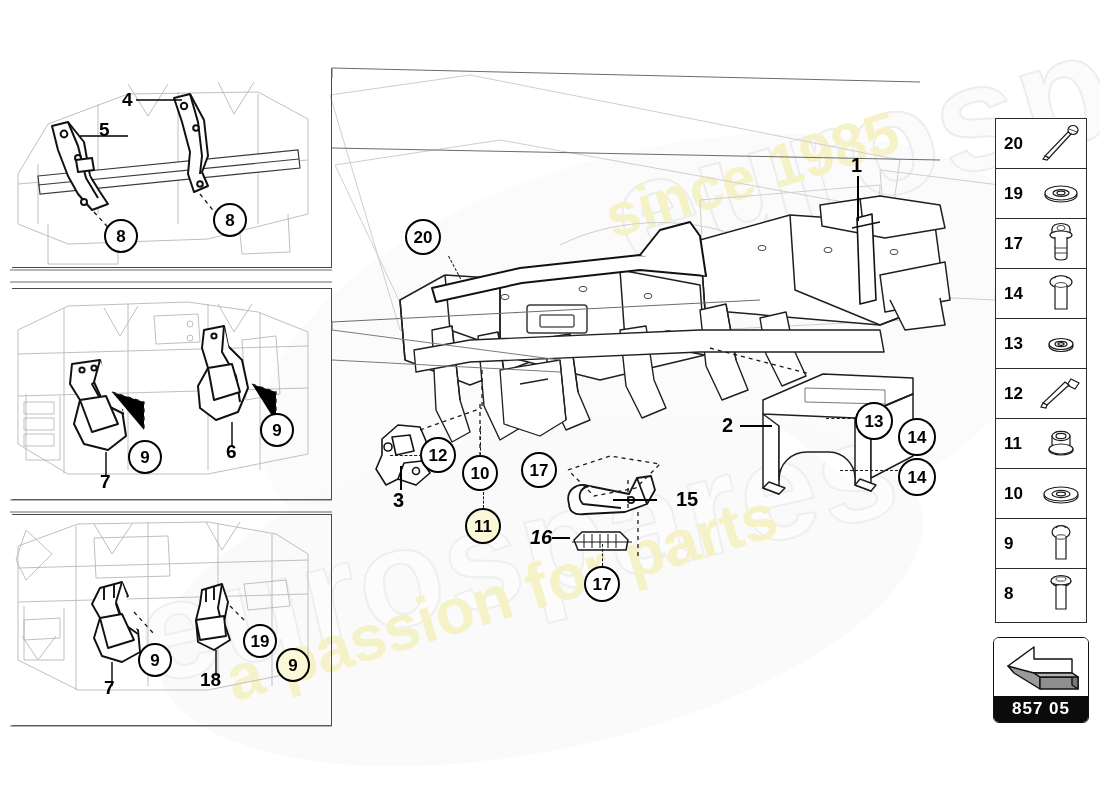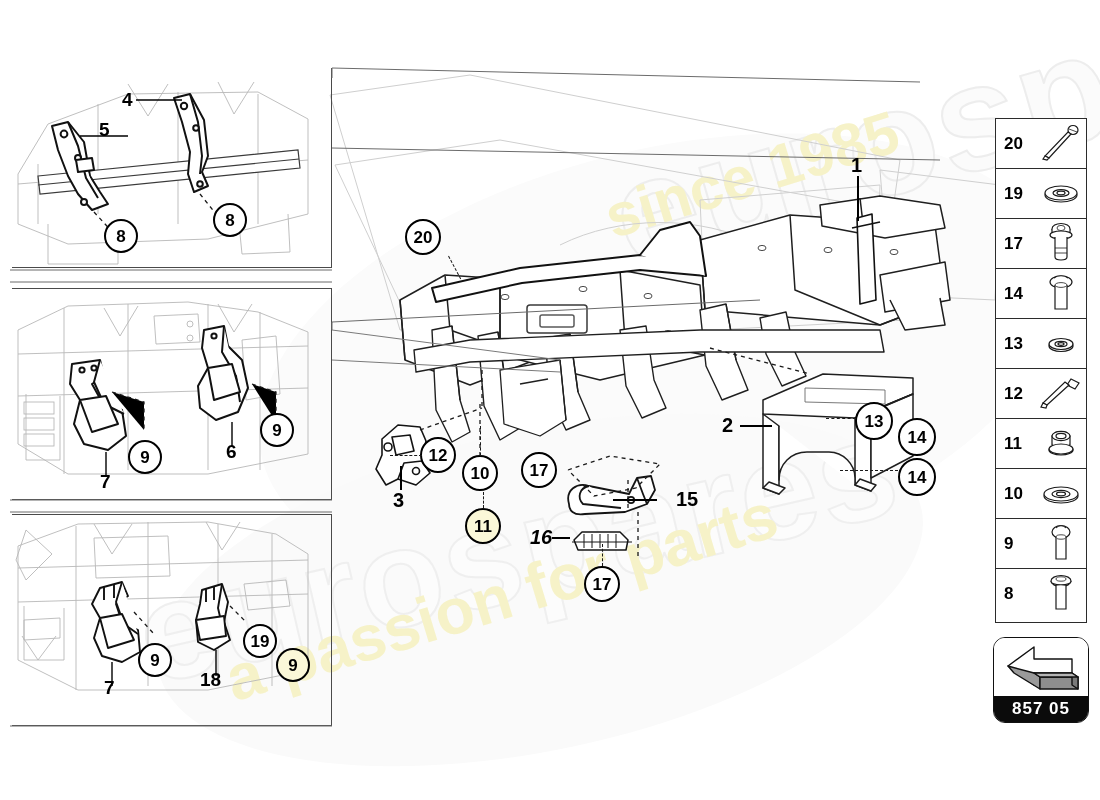--- a/index.html
+++ b/index.html
@@ -41,21 +41,21 @@
   
   #legend{position:absolute;border:1.6px solid #2b2b2b;box-sizing:border-box;
           background:#fff;}
   .lrow{position:relative;border-bottom:1.6px solid #2b2b2b;box-sizing:border-box;
         display:flex;align-items:center;}
   .lrow:last-child{border-bottom:none;}
   .lnum{width:32px;text-align:left;padding-left:8px;font-weight:700;font-size:17px;}
   .lart{flex:1;height:100%;display:flex;align-items:center;justify-content:center;}
 
   
-  #badge{position:absolute;border-radius:12px;overflow:hidden;
+  #badge{position:absolute;border-radius:6px;overflow:hidden;
          background:#fff;border:1px solid #111;box-sizing:border-box;}
   #badge .top{height:58px;display:flex;align-items:center;justify-content:center;
               background:#fff;}
   #badge .bot{height:26px;background:#0b0b0b;color:#fff;font-weight:700;
               font-size:17px;display:flex;align-items:center;justify-content:center;
               letter-spacing:1px;}
 
   svg{display:block;overflow:visible;}
 </style>
 </head>

